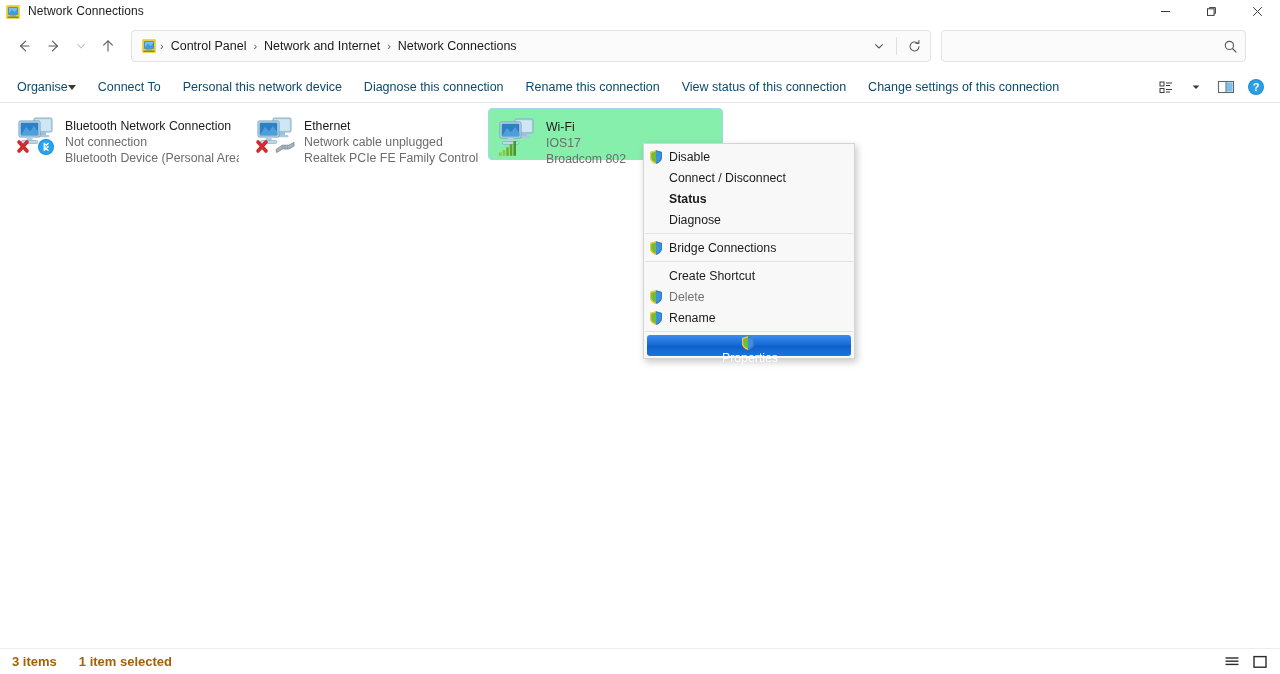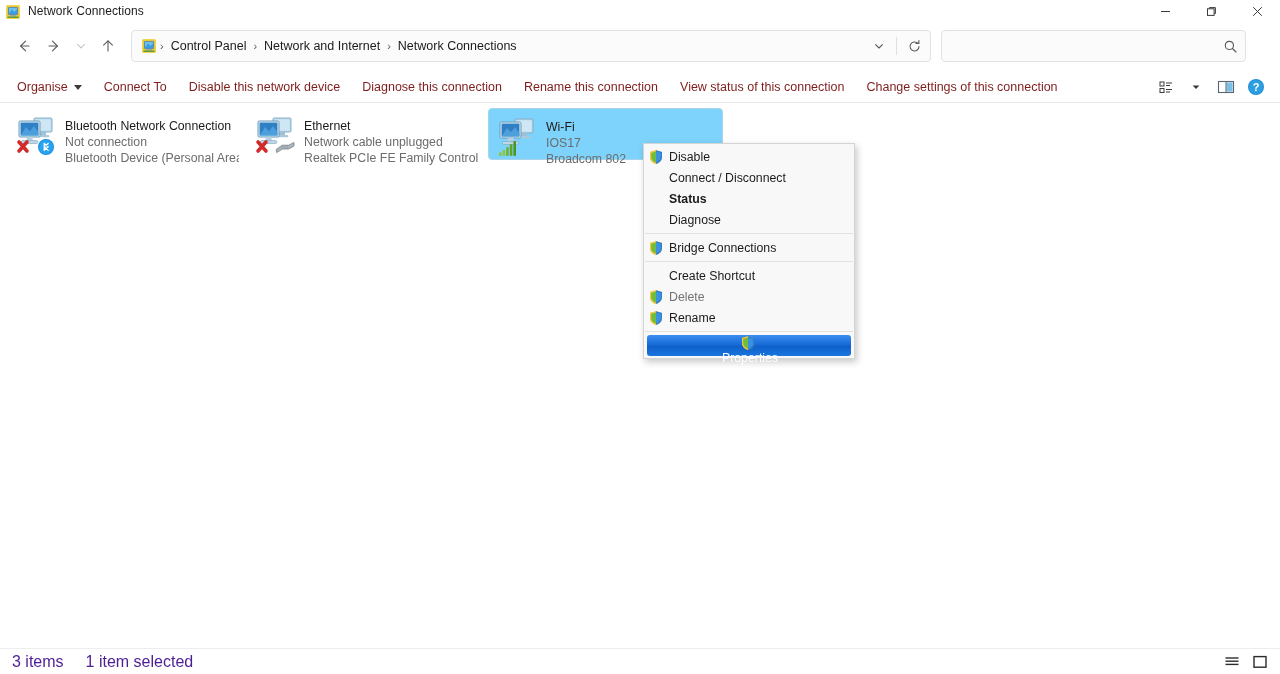--- a/index.html
+++ b/index.html
@@ -123,24 +123,24 @@
 
   
   .commandbar {
     position: absolute; top: 72px; left: 0;
     width: 1280px; height: 31px;
     background: #ffffff;
     border-bottom: 1px solid #e6e6e6;
     display: flex; align-items: center;
   }
   .cmd-item {
-    font-size: 12.5px; color: #7f1d1d;
+    font-size: 12.5px; color: #0c4a6e;
     padding: 4px 9px; margin: 0 2px;
     border-radius: 3px; white-space: nowrap;
-    display: flex; align-items: center; gap: 6px;
+    display: flex; align-items: center; gap: 0;
   }
   .cmd-item:first-child { margin-left: 8px; }
   .cmd-caret {
     display: inline-block;
     width: 0; height: 0;
     border-left: 4px solid transparent;
     border-right: 4px solid transparent;
     border-top: 5px solid #3a3a3a;
   }
   .cmd-right {
@@ -160,21 +160,21 @@
     background: #ffffff;
   }
   .conn-item {
     position: absolute;
     width: 235px; height: 52px;
     display: flex; align-items: flex-start;
     padding: 4px 4px 4px 6px;
     border-radius: 4px;
   }
   .conn-item.selected {
-    background: #7dd3fc;
+    background: #86efac;
     border: 1px solid #a9d4e8;
   }
   .conn-icon {
     width: 44px; height: 44px;
     flex: none; position: relative;
     margin-right: 7px; margin-top: 1px;
   }
   .conn-text { padding-top: 7px; overflow: hidden; }
   .conn-name {
     font-size: 12.3px; color: #1b1b1b;
@@ -187,22 +187,23 @@
 
   
   .statusbar {
     position: absolute; bottom: 0; left: 0;
     width: 1280px; height: 26px;
     background: #ffffff;
     border-top: 1px solid #ededed;
     display: flex; align-items: center;
   }
   .status-text {
-    font-size: 16px; color: #4c1d95;
+    font-size: 13px; color: #a16207;
     margin-left: 12px;
+    font-weight: bold;
   }
   .status-text + .status-text { margin-left: 22px; }
   .status-views {
     margin-left: auto; margin-right: 10px;
     display: flex; align-items: center; gap: 8px;
   }
   .view-btn {
     width: 20px; height: 18px;
     display: flex; align-items: center; justify-content: center;
     color: #2b2b2b;
@@ -359,21 +360,21 @@
       </div>
     </div>
   </div>
 
   <div class="commandbar">
     <div class="cmd-item">
       <span>Organise</span>
       <span class="cmd-caret"></span>
     </div>
     <div class="cmd-item">Connect To</div>
-    <div class="cmd-item">Disable this network device</div>
+    <div class="cmd-item">Personal this network device</div>
     <div class="cmd-item">Diagnose this connection</div>
     <div class="cmd-item">Rename this connection</div>
     <div class="cmd-item">View status of this connection</div>
     <div class="cmd-item">Change settings of this connection</div>
 
     <div class="cmd-right">
       <div class="cmd-icon-btn">
         <svg width="16" height="16" viewBox="0 0 16 16">
           <rect x="2" y="3" width="4" height="4" fill="none" stroke="currentColor" stroke-width="1"></rect>
           <rect x="2" y="9.5" width="4" height="4" fill="none" stroke="currentColor" stroke-width="1"></rect>

